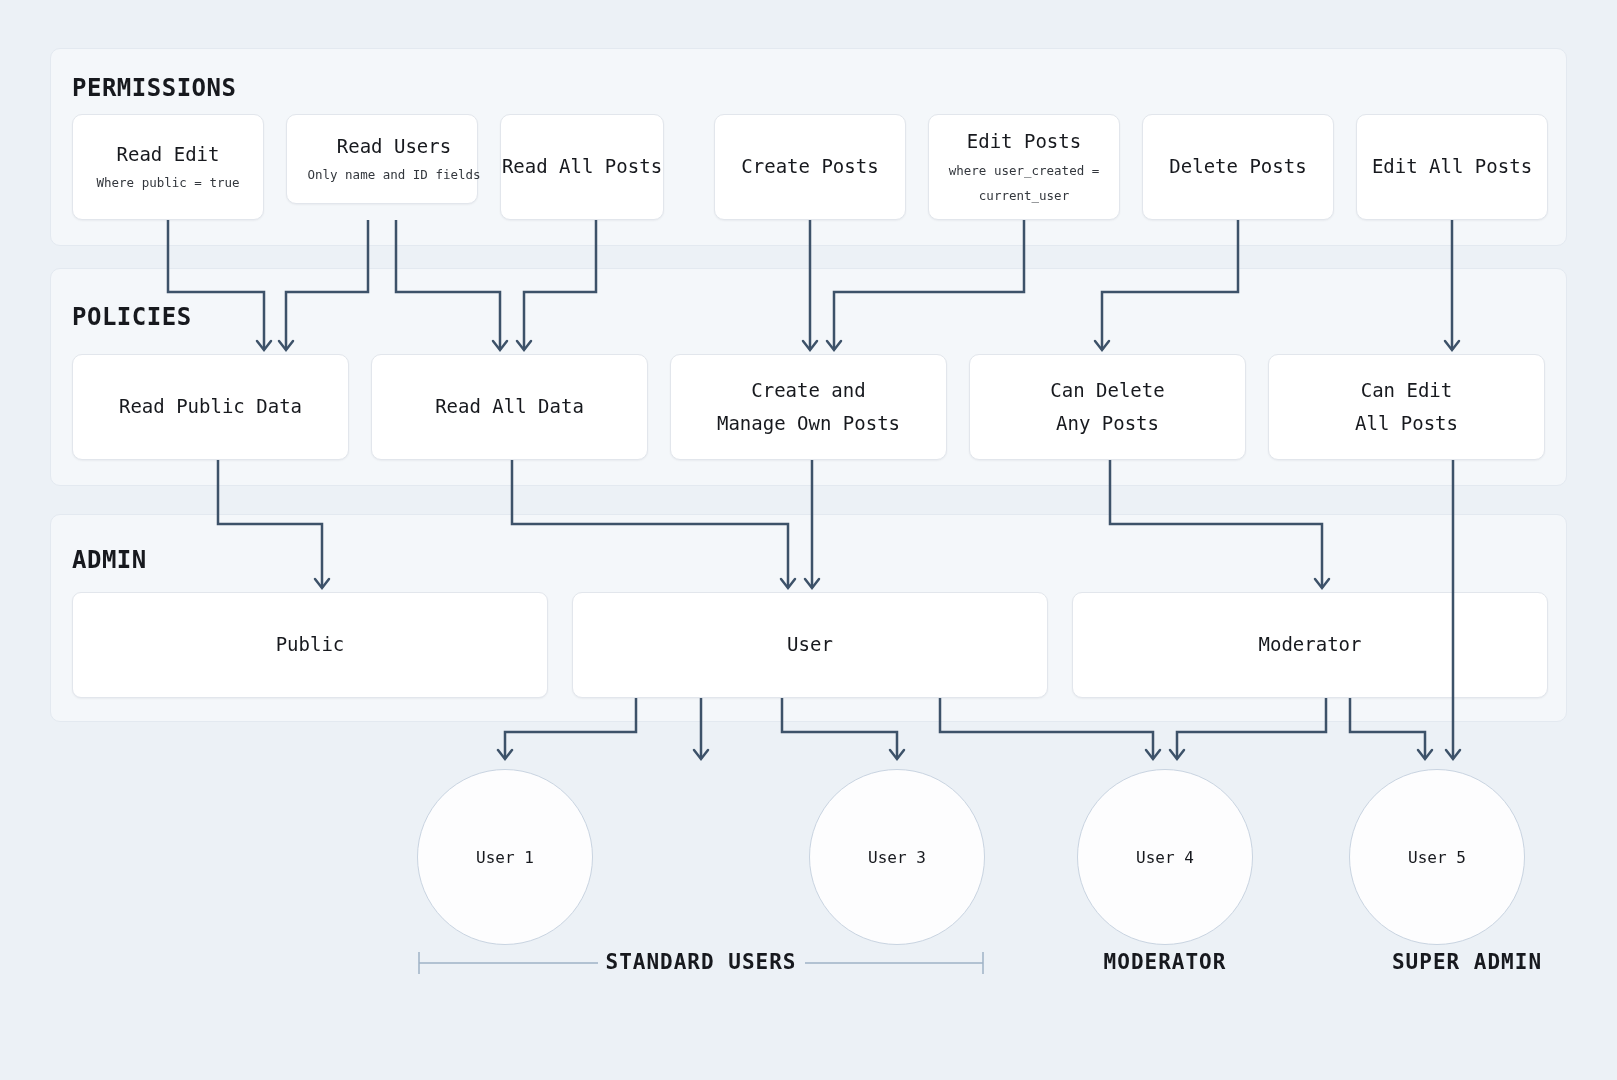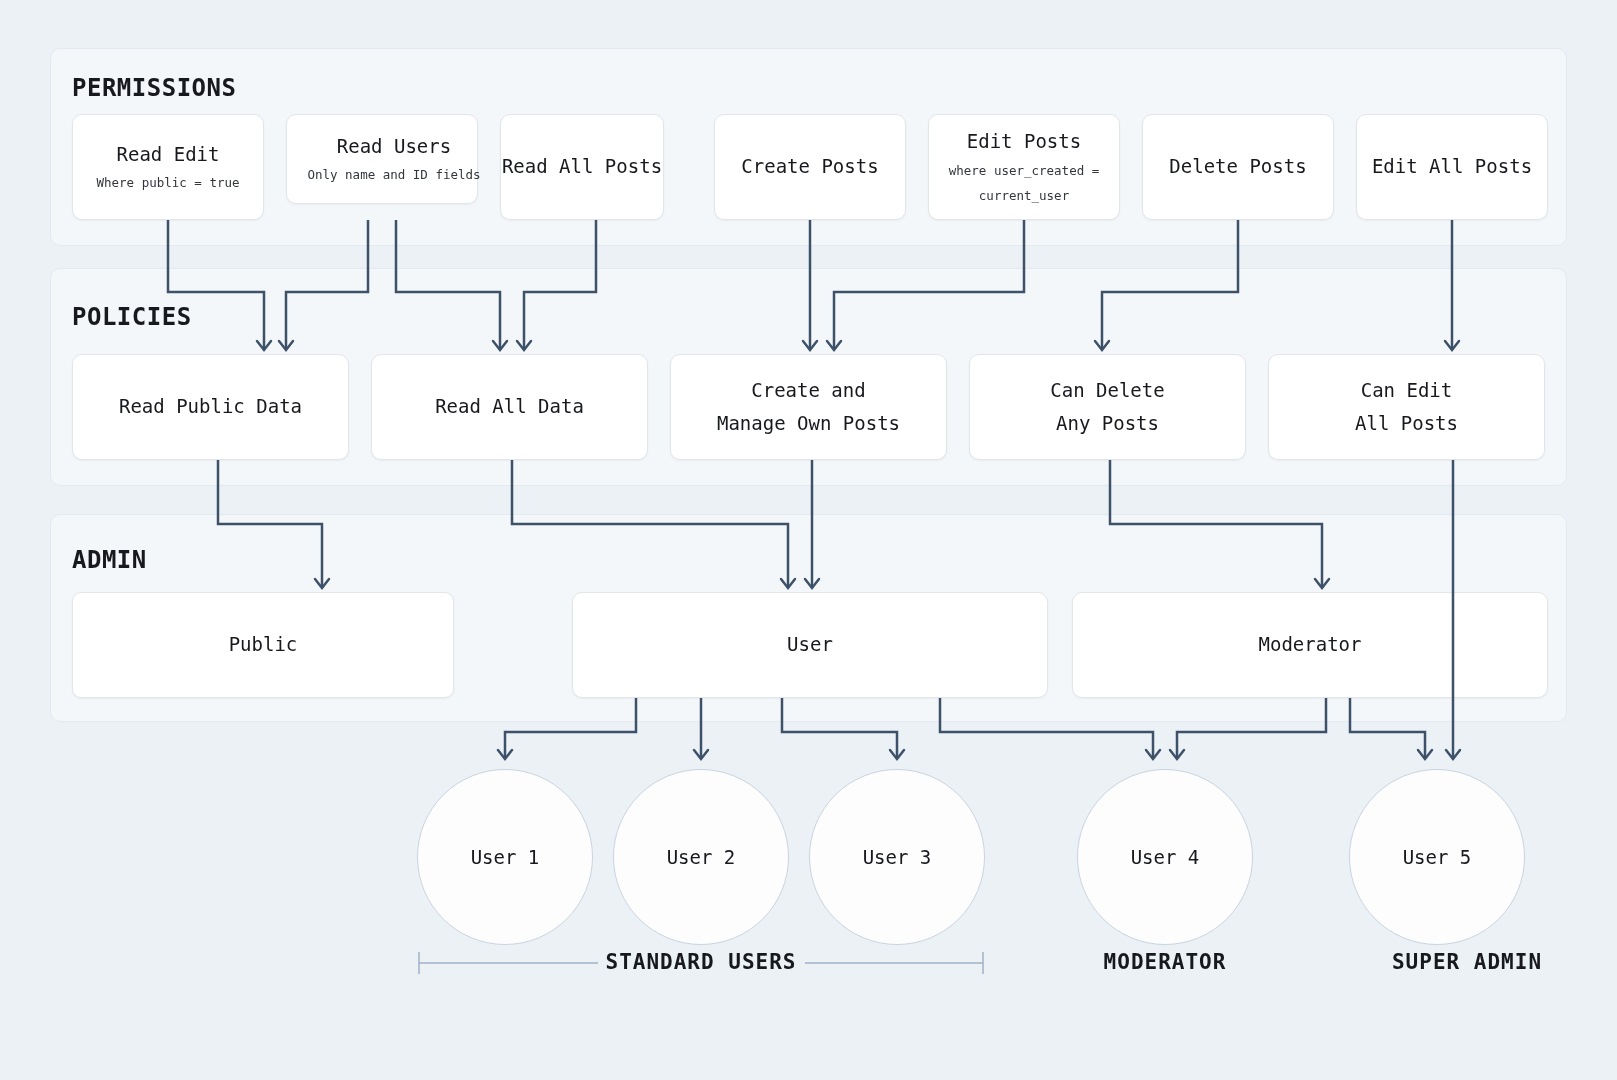--- a/index.html
+++ b/index.html
@@ -15,21 +15,21 @@
   .section-title{position:absolute;left:72px;font-size:24px;font-weight:bold;
     color:var(--text);letter-spacing:.5px;white-space:nowrap;}
   .node{position:absolute;background:var(--node-bg);border:1.5px solid var(--node-border);
     border-radius:10px;display:flex;flex-direction:column;align-items:center;justify-content:center;
     gap:7px;box-shadow:0 1px 2px rgba(16,24,40,.05);}
   .node .main{font-size:19px;color:var(--text);text-align:center;line-height:1.35;white-space:nowrap;}
   .node .sub{font-size:12.5px;color:var(--subtext);text-align:center;line-height:1.45;white-space:nowrap;}
   .node span:empty{display:none;}
   .circle{position:absolute;width:176px;height:176px;border-radius:50%;background:#fdfdfe;
     border:1.5px solid var(--circle-border);display:flex;align-items:center;justify-content:center;}
-  .circle .main{font-size:19px;color:var(--text);white-space:nowrap;}
+  .circle .main{font-size:16px;color:var(--text);white-space:nowrap;}
   .group-label{position:absolute;transform:translateX(-50%);font-size:21px;font-weight:bold;
     color:var(--text);letter-spacing:1px;white-space:nowrap;}
   svg.wires{position:absolute;left:0;top:0;pointer-events:none;}
   svg.wires path.arrow{fill:none;stroke:var(--arrow);stroke-width:2.5px;}
   svg.wires path.head{fill:none;stroke:var(--arrow);stroke-width:2.5px;}
   svg.wires path.bracket{fill:none;stroke:var(--bracket);stroke-width:1.5px;}
 </style>
 </head>
 <body>
 
@@ -89,35 +89,32 @@
   </div>
   <div class="node" style="left:1268px;top:354px;width:277px;height:106px;">
     <span class="main">Can Edit</span>
     <span class="main">All Posts</span>
   </div>
   <div class="node" style="left:969px;top:354px;width:277px;height:106px;">
     <span class="main">Can Delete</span>
     <span class="main">Any Posts</span>
   </div>
 
-  <div class="node" style="left:72px;top:592px;width:382px;height:106px;border-radius:9px;">
+  <div class="node" style="left:72px;top:592px;width:476px;height:106px;border-radius:9px;">
     <span class="main">Public</span>
   </div>
   <div class="node" style="left:572px;top:592px;width:476px;height:106px;">
     <span class="main">User</span>
   </div>
   <div class="node" style="left:1072px;top:592px;width:476px;height:106px;">
     <span class="main">Moderator</span>
   </div>
 
   <div class="circle" style="left:417px;top:769px;">
     <span class="main">User 1</span>
-  </div>
-  <div class="circle" style="left:613px;top:769px;">
-    <span class="main">User 2</span>
   </div>
   <div class="circle" style="left:809px;top:769px;">
     <span class="main">User 3</span>
   </div>
   <div class="circle" style="left:1077px;top:769px;">
     <span class="main">User 4</span>
   </div>
   <div class="circle" style="left:1349px;top:769px;">
     <span class="main">User 5</span>
   </div>

